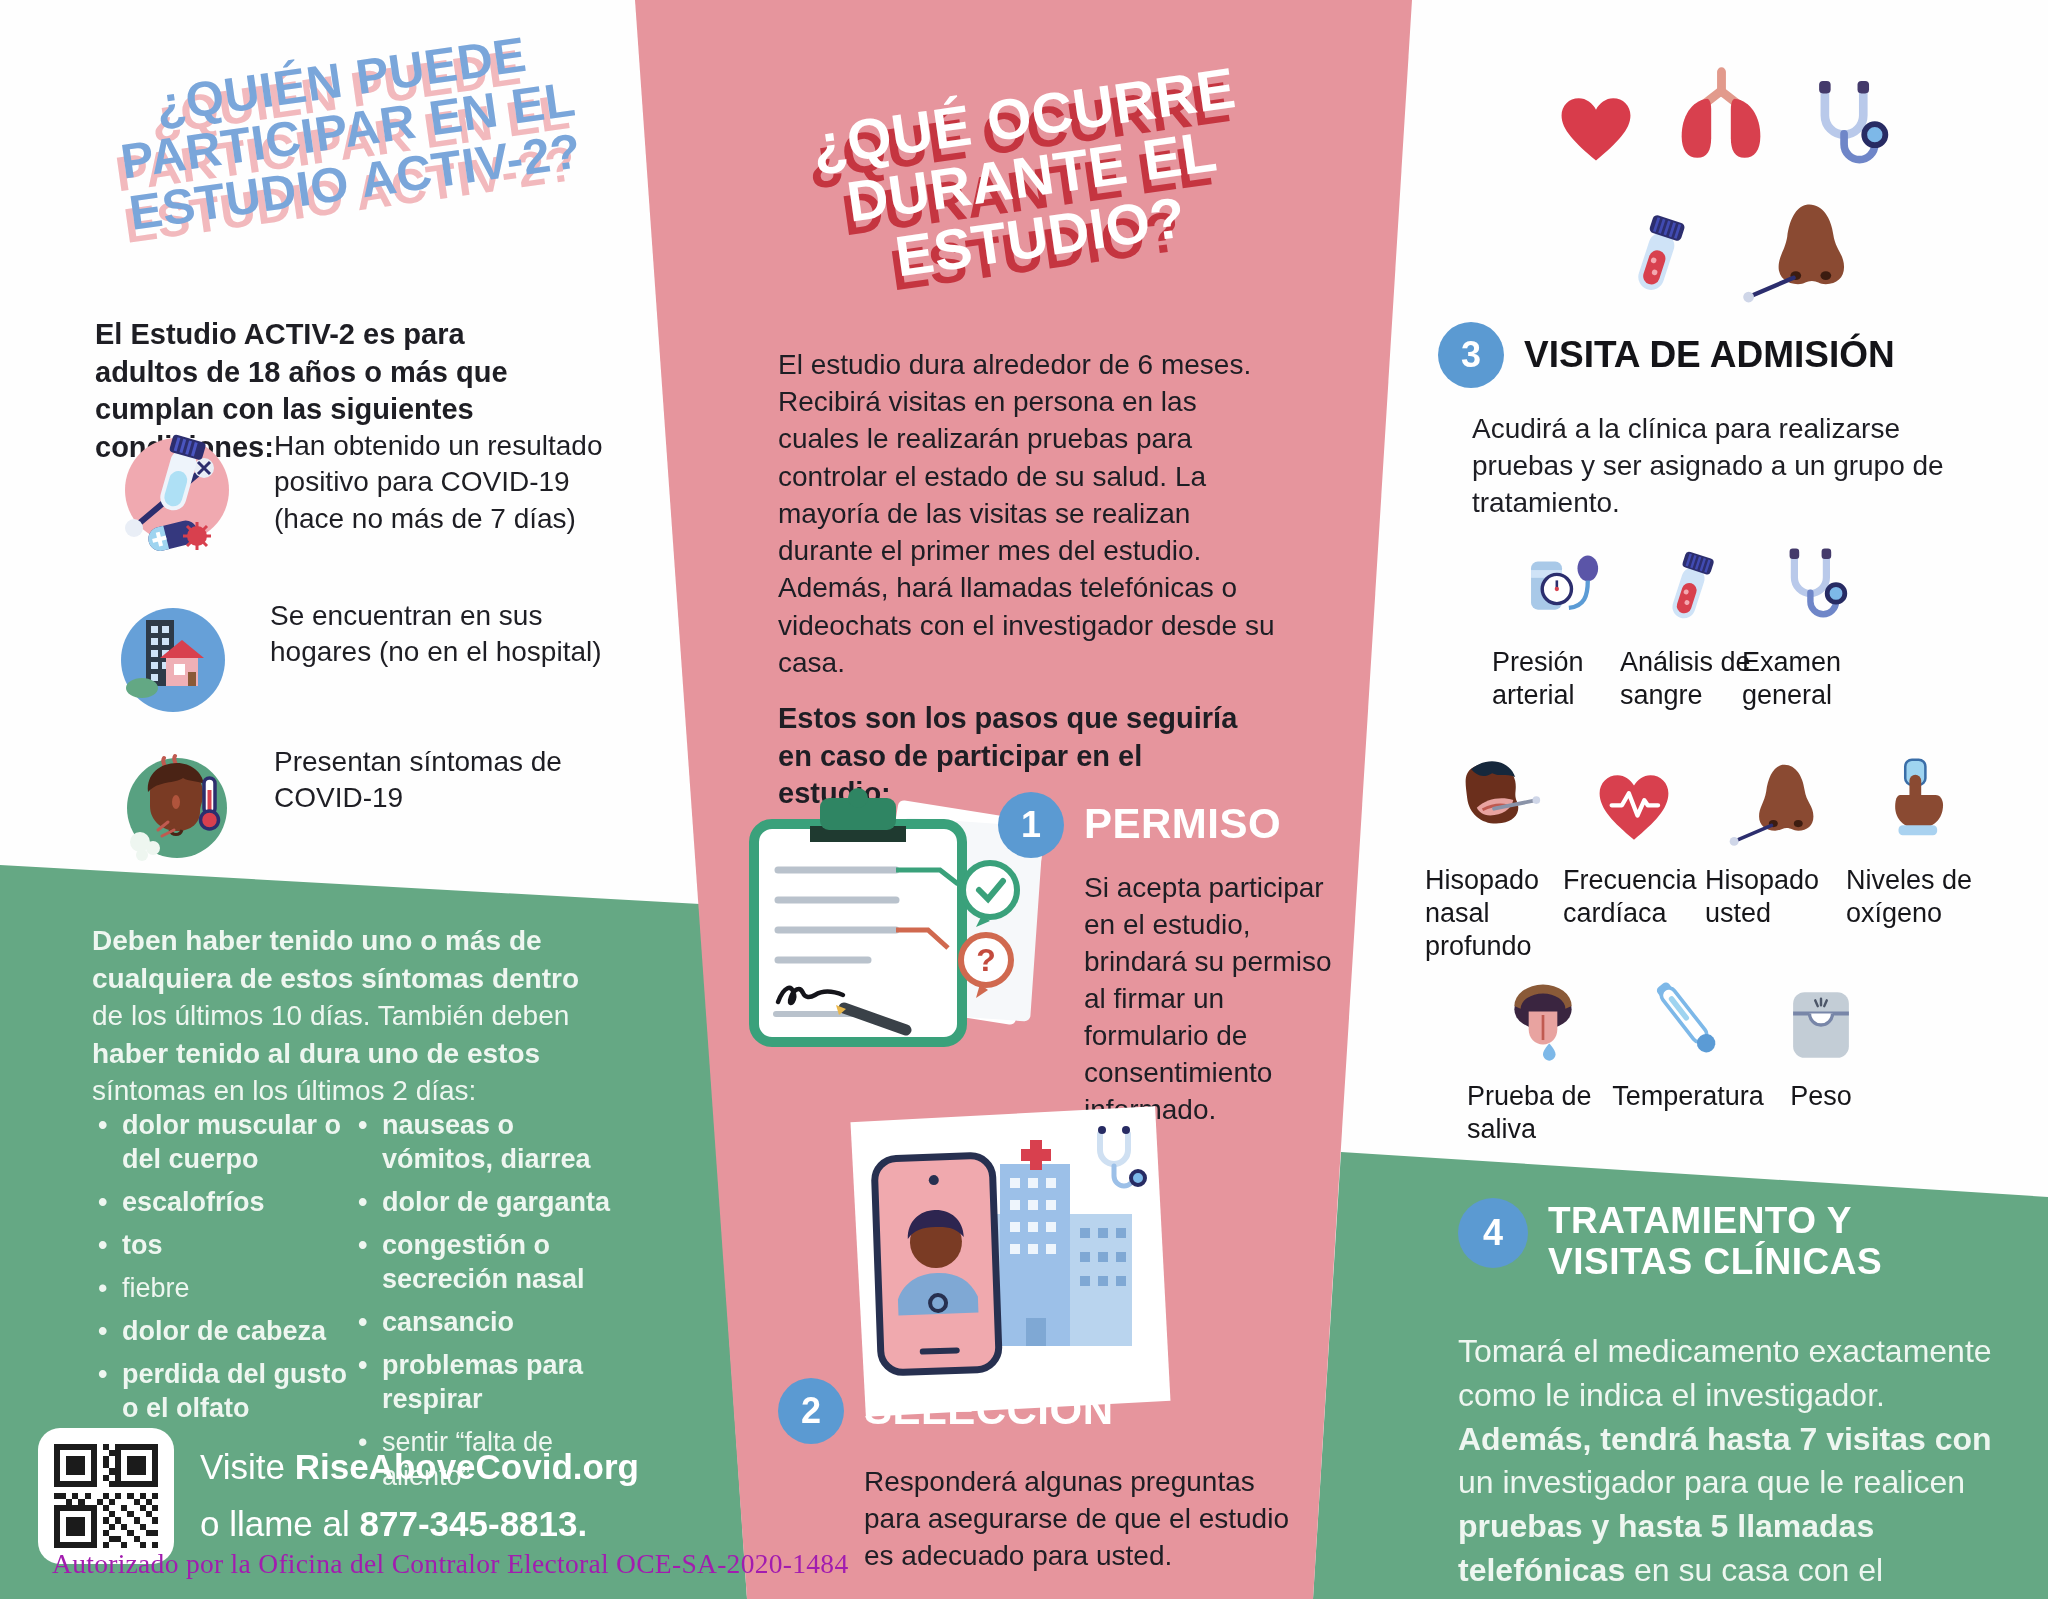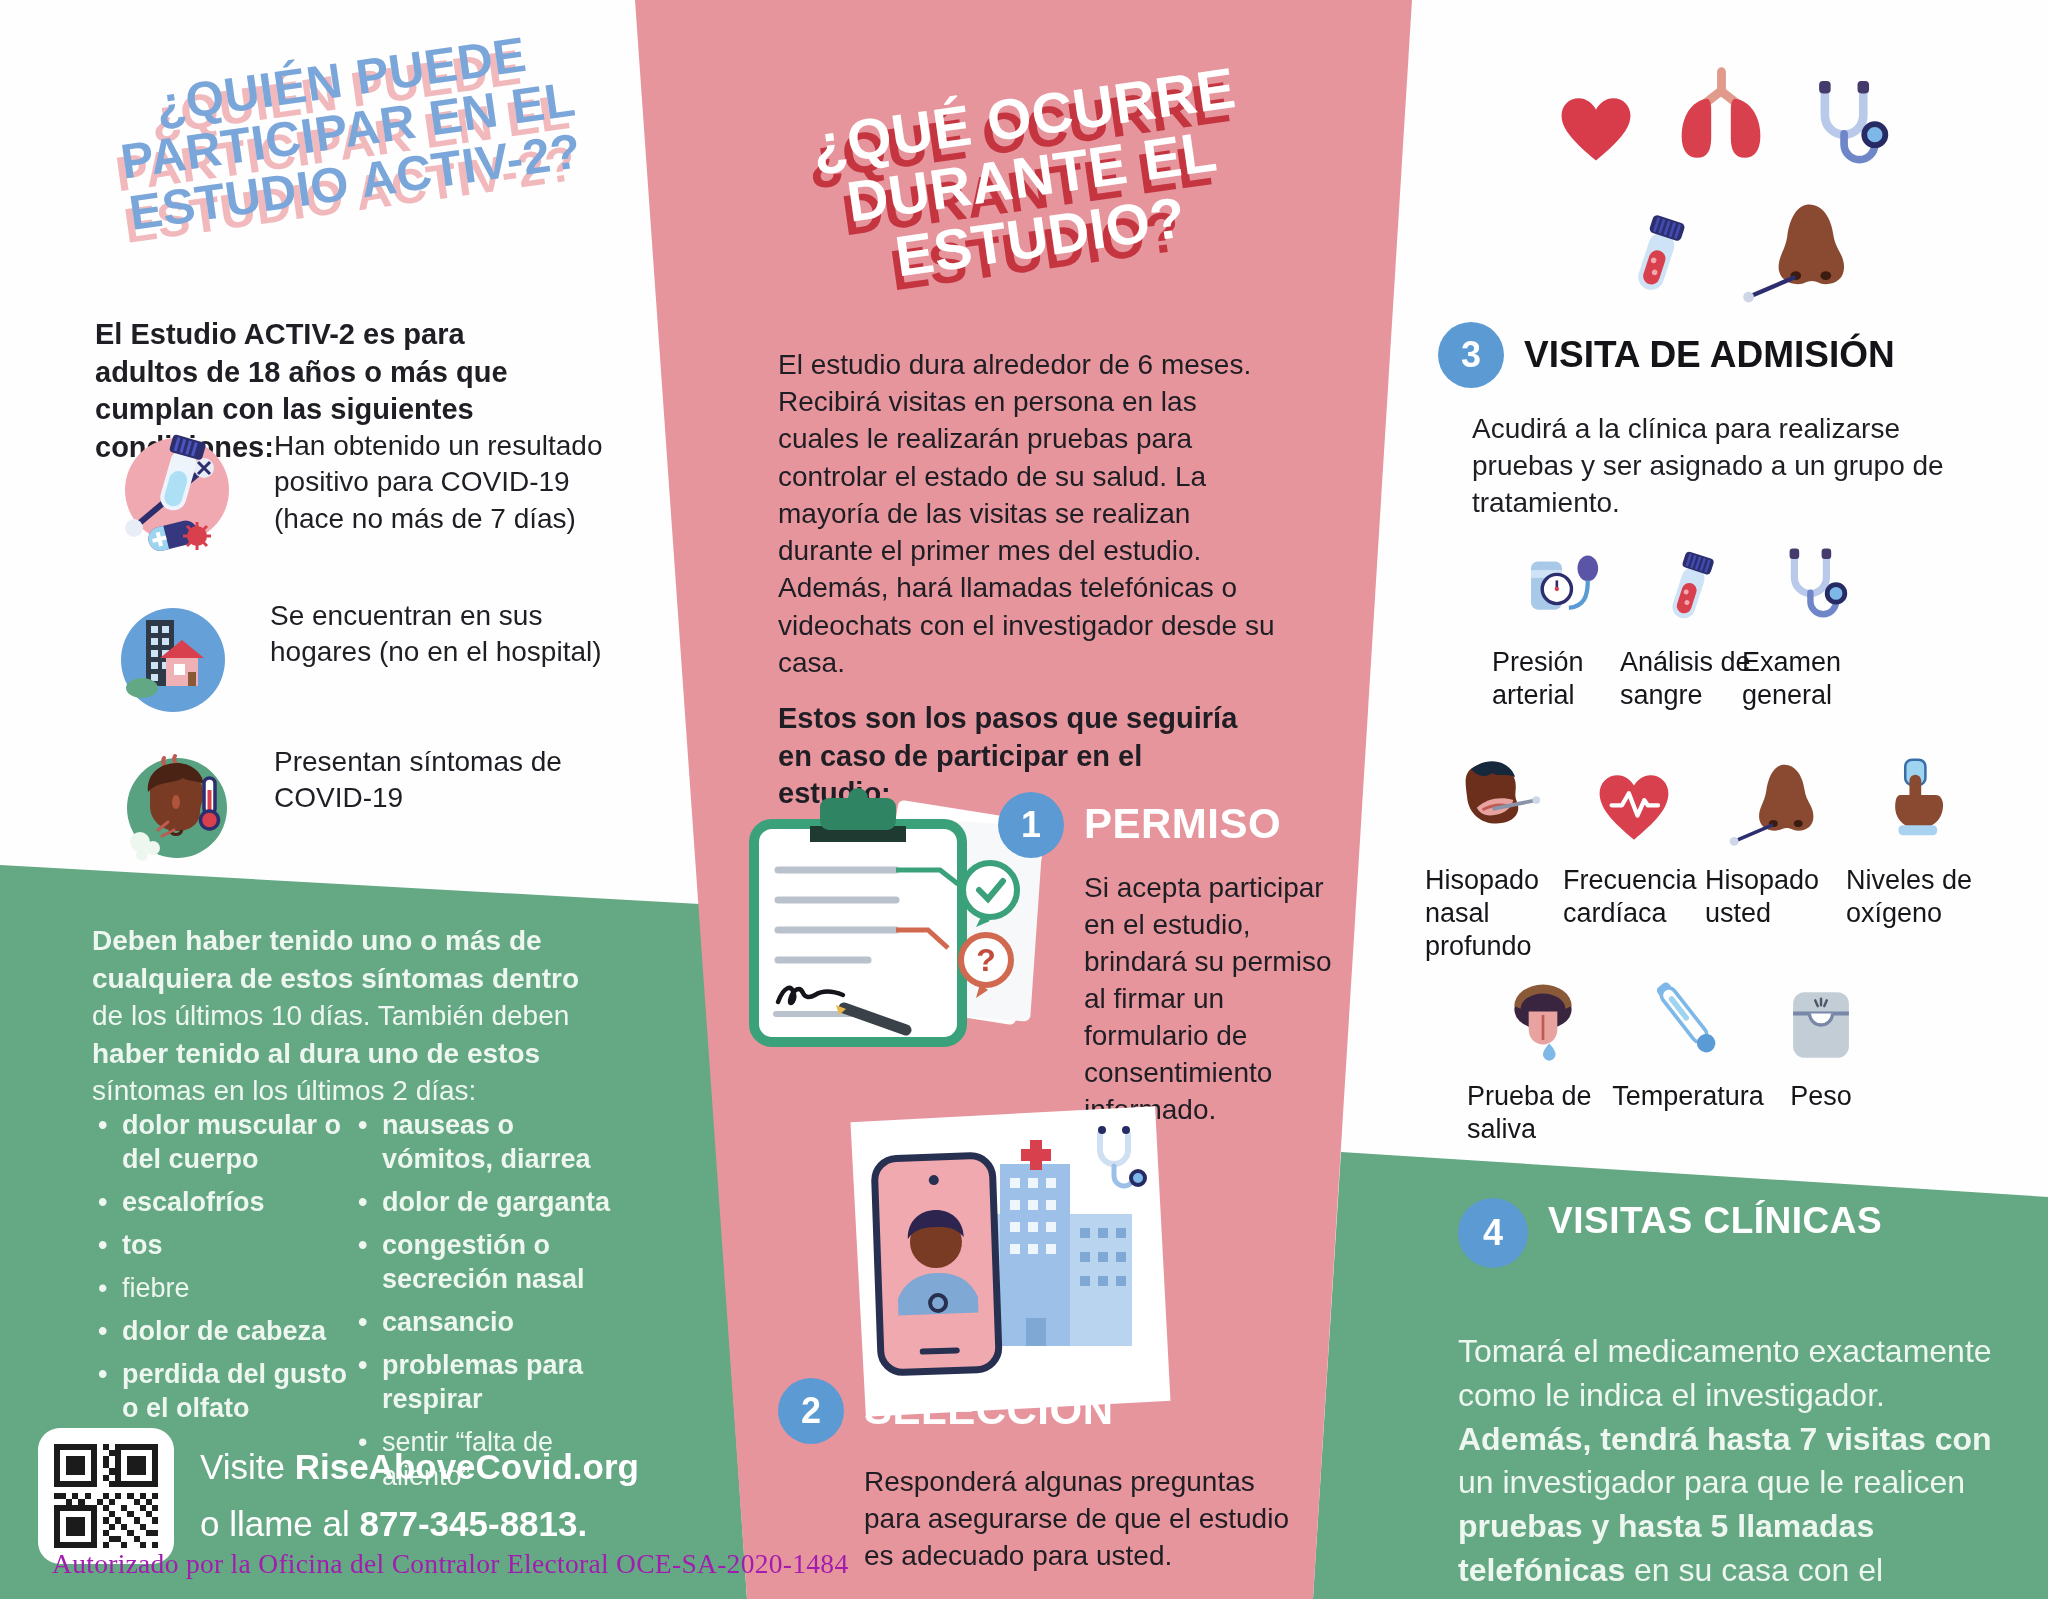--- a/index.html
+++ b/index.html
@@ -480,20 +480,21 @@
         <path d="M43 20l3 7M50 18v8M57 20l-3 7" stroke="#4c5668" stroke-width="3" stroke-linecap="round"></path>
       </svg>
     </div>
     <div class="test-label">Peso</div>
   </div>
 
   <div class="abs step4">
     <div class="step-head">
       <div class="step-num" style="width:70px;height:70px">4</div>
       <div class="step-title">
+        <div>TRATAMIENTO Y</div>
         <div>VISITAS CLÍNICAS</div>
       </div>
     </div>
   </div>
   <div class="abs step4-body">
     <span>Tomará el medicamento exactamente como le indica el investigador. </span><span class="b">Además, tendrá hasta 7 visitas con </span><span>un investigador para que le realicen </span><span class="b">pruebas y hasta 5 llamadas telefónicas </span><span>en su casa con el investigador o un enfermero.</span>
   </div>
 
 </div>
 

